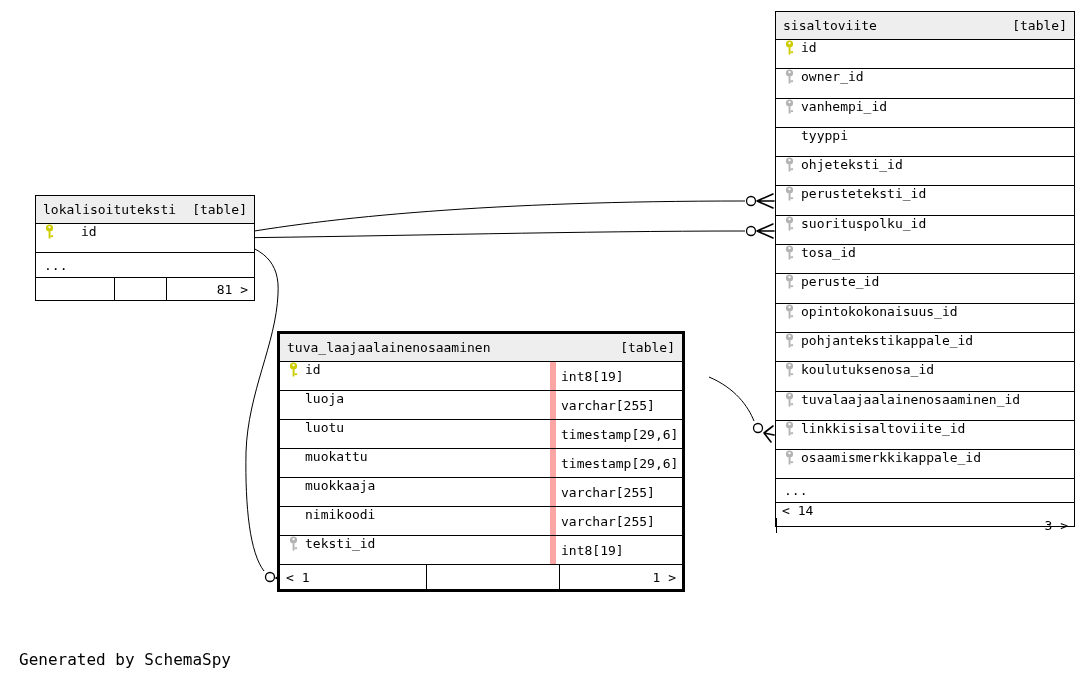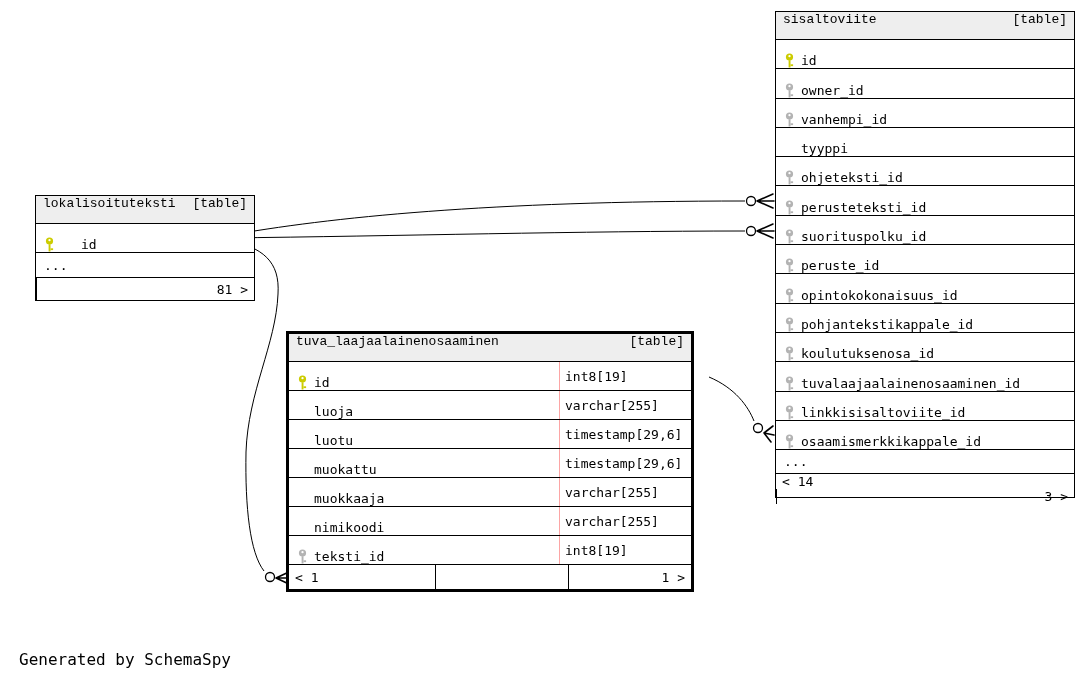--- a/index.html
+++ b/index.html
@@ -5,46 +5,46 @@
   html,body{margin:0;padding:0;background:#fff;}
   .canvas{position:relative;width:1091px;height:677px;background:#fff;overflow:hidden;
           font-family:"DejaVu Sans Mono","Liberation Mono",monospace;color:#000;}
   svg.relations{position:absolute;left:0;top:0;pointer-events:none;}
   svg.relations path.rel{fill:none;stroke:#000;stroke-width:1;}
   svg.relations circle.odot{fill:#fff;stroke:#000;stroke-width:1.3;}
   svg.relations path.crow{fill:none;stroke:#000;stroke-width:1.6;stroke-linecap:round;}
 
   .dbtable{position:absolute;background:#fff;border:1px solid #000;box-sizing:border-box;font-size:13px;}
   .dbtable *{box-sizing:border-box;}
-  .thead{display:flex;justify-content:space-between;align-items:flex-start;height:28px;
-         background:var(--header-bg,#eeeeee);border-bottom:1px solid #000;padding:0 7px;font-family:Liberation Mono, monospace;}
+  .thead{display:flex;justify-content:space-between;align-items:center;height:28px;
+         background:var(--header-bg,#eeeeee);border-bottom:1px solid #000;padding:0 7px;}
   .tname,.tbadge{white-space:pre;}
-  .row{display:flex;align-items:flex-end;border-bottom:1px solid #000;height:29px;}
+  .row{display:flex;align-items:flex-start;border-bottom:1px solid #000;height:29px;}
   .keyicon{width:11px;height:15px;margin-left:8px;flex:none;display:inline-flex;align-items:center;}
   .keyicon.primary{color:var(--pk,#cccc00);}
   .keyicon.foreign{color:var(--fk,#b3b3b3);}
   .keyicon.none{color:transparent;}
   .colname{margin-left:6px;white-space:pre;}
-  .coltype{width:132px;flex:none;margin-left:auto;border-left:1px solid #fca5a5;height:100%;
+  .coltype{width:132px;flex:none;margin-left:auto;border-left:6px solid #fca5a5;height:100%;
            display:flex;align-items:center;padding-left:5px;white-space:pre;}
   .ellipsisrow{display:flex;align-items:center;border-bottom:1px solid #000;padding-left:8px;}
   .tfoot{display:flex;align-items:stretch;}
   .fcell{display:flex;align-items:center;white-space:pre;}
   .fcell + .fcell{border-left:1px solid #000;}
   .fcell.left{padding-left:6px;}
   .fcell.right{flex:1;justify-content:flex-end;padding-right:6px;}
 
   .t-lokal{left:17px;top:195px;width:220px;margin-left:18px;}
   .t-lokal .colname{margin-left:26px;}
   .t-lokal .ellipsisrow{height:25px;}
-  .t-lokal .tfoot{height:22px;flex-direction:column;}
+  .t-lokal .tfoot{height:22px;}
   .t-lokal .fcell.left{width:78px;}
   .t-lokal .fcell.mid{width:52px;}
 
-  .t-tuva{left:286px;top:331px;width:408px;border-width:3px;}
+  .t-tuva{left:277px;top:331px;width:408px;border-width:3px;}
   .t-tuva .tfoot{height:24px;}
   .t-tuva .fcell.left{width:146px;}
   .t-tuva .fcell.mid{width:133px;}
 
   .t-sisal{left:775px;top:11px;width:300px;}
   .t-sisal .row{height:29.3px;}
   .t-sisal .ellipsisrow{height:24px;}
   .t-sisal .tfoot{height:23px;flex-direction:column;}
   .t-sisal .fcell.left{width:146px;}
   .t-sisal .fcell.mid{width:69px;}
@@ -246,20 +246,31 @@
         </div>
         <div class="row">
           <span class="keyicon foreign">
             <svg width="11" height="15" viewBox="0 0 11 15">
               <circle cx="5.5" cy="4" r="3.6" fill="currentColor"></circle>
               <circle cx="5.5" cy="3.2" r="1.15" fill="#ffffff"></circle>
               <rect x="4.6" y="7.2" width="1.9" height="7.3" fill="currentColor"></rect>
               <rect x="6.5" y="11.3" width="2.6" height="1.8" fill="currentColor"></rect>
             </svg>
           </span>
+          <span class="colname">tosa_id</span>
+        </div>
+        <div class="row">
+          <span class="keyicon foreign">
+            <svg width="11" height="15" viewBox="0 0 11 15">
+              <circle cx="5.5" cy="4" r="3.6" fill="currentColor"></circle>
+              <circle cx="5.5" cy="3.2" r="1.15" fill="#ffffff"></circle>
+              <rect x="4.6" y="7.2" width="1.9" height="7.3" fill="currentColor"></rect>
+              <rect x="6.5" y="11.3" width="2.6" height="1.8" fill="currentColor"></rect>
+            </svg>
+          </span>
           <span class="colname">peruste_id</span>
         </div>
         <div class="row">
           <span class="keyicon foreign">
             <svg width="11" height="15" viewBox="0 0 11 15">
               <circle cx="5.5" cy="4" r="3.6" fill="currentColor"></circle>
               <circle cx="5.5" cy="3.2" r="1.15" fill="#ffffff"></circle>
               <rect x="4.6" y="7.2" width="1.9" height="7.3" fill="currentColor"></rect>
               <rect x="6.5" y="11.3" width="2.6" height="1.8" fill="currentColor"></rect>
             </svg>

